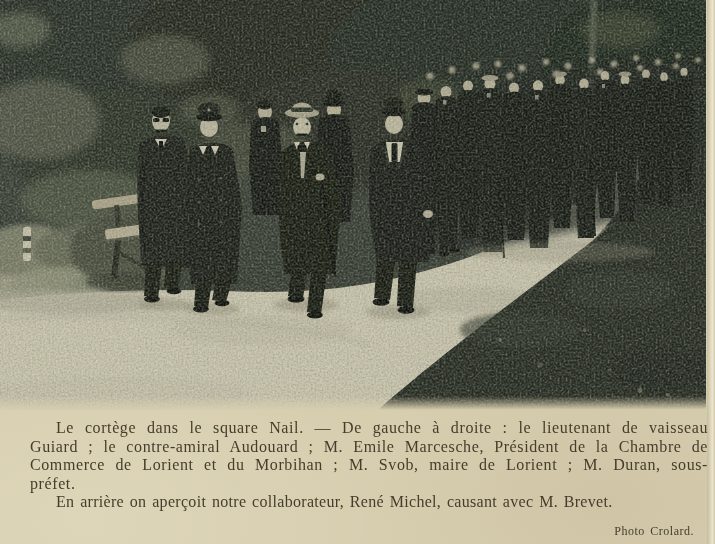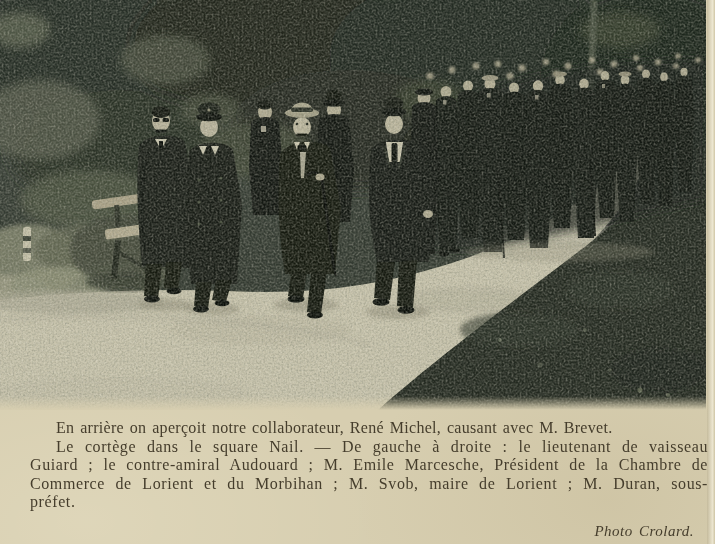--- a/index.html
+++ b/index.html
@@ -27,22 +27,22 @@
     position:absolute;left:30px;top:419px;width:678px;
     color:var(--ink,#453d2c);
     font-size:16px;line-height:18.5px;
   }
   .cap-p{
     margin:0;text-indent:26px;text-align:justify;
     letter-spacing:.6px;word-spacing:3px;
   }
   .cap-p.tight{letter-spacing:.3px;word-spacing:1.5px;}
   .credit{
-    margin:10px 14px 0 0;text-align:right;font-style:italic;
-    letter-spacing:.5px;word-spacing:2px;font-size:15px;
+    margin:10px 14px 0 0;text-align:right;
+    letter-spacing:.5px;word-spacing:2px;font-size:12px;
     color:var(--ink,#453d2c);
   }
 </style>
 </head>
 <body>
 
 <div class="clip">
 
   <figure class="photo-wrap">
     <svg class="photo" viewBox="0 0 706 410" width="706" height="410" xmlns="http://www.w3.org/2000/svg">
@@ -332,20 +332,20 @@
           <ellipse cx="428" cy="214" rx="5" ry="4" fill="#aea990"></ellipse>
         </g>
       </g>
 
       <rect width="706" height="410" filter="url(#grainL)" opacity="0.5"></rect>
       <rect width="706" height="410" filter="url(#grainD)" opacity="0.45"></rect>
       <rect x="0" y="396" width="706" height="14" fill="url(#fadeG)"></rect>
     </svg>
 
     <figcaption class="caption">
+      <p class="cap-p">Le cortège dans le square Nail. — De gauche à droite : le lieutenant de vaisseau Guiard ; le contre-amiral Audouard ; M. Emile Marcesche, Président de la Chambre de Commerce de Lorient et du Morbihan ; M. Svob, maire de Lorient ; M. Duran, sous-préfet.</p>
       <p class="cap-p tight">En arrière on aperçoit notre collaborateur, René Michel, causant avec M. Brevet.</p>
-      <p class="cap-p">Le cortège dans le square Nail. — De gauche à droite : le lieutenant de vaisseau Guiard ; le contre-amiral Audouard ; M. Emile Marcesche, Président de la Chambre de Commerce de Lorient et du Morbihan ; M. Svob, maire de Lorient ; M. Duran, sous-préfet.</p>
       <p class="credit">Photo Crolard.</p>
     </figcaption>
   </figure>
 
   <div class="page-edge"></div>
 </div>
 
 </body></html>

